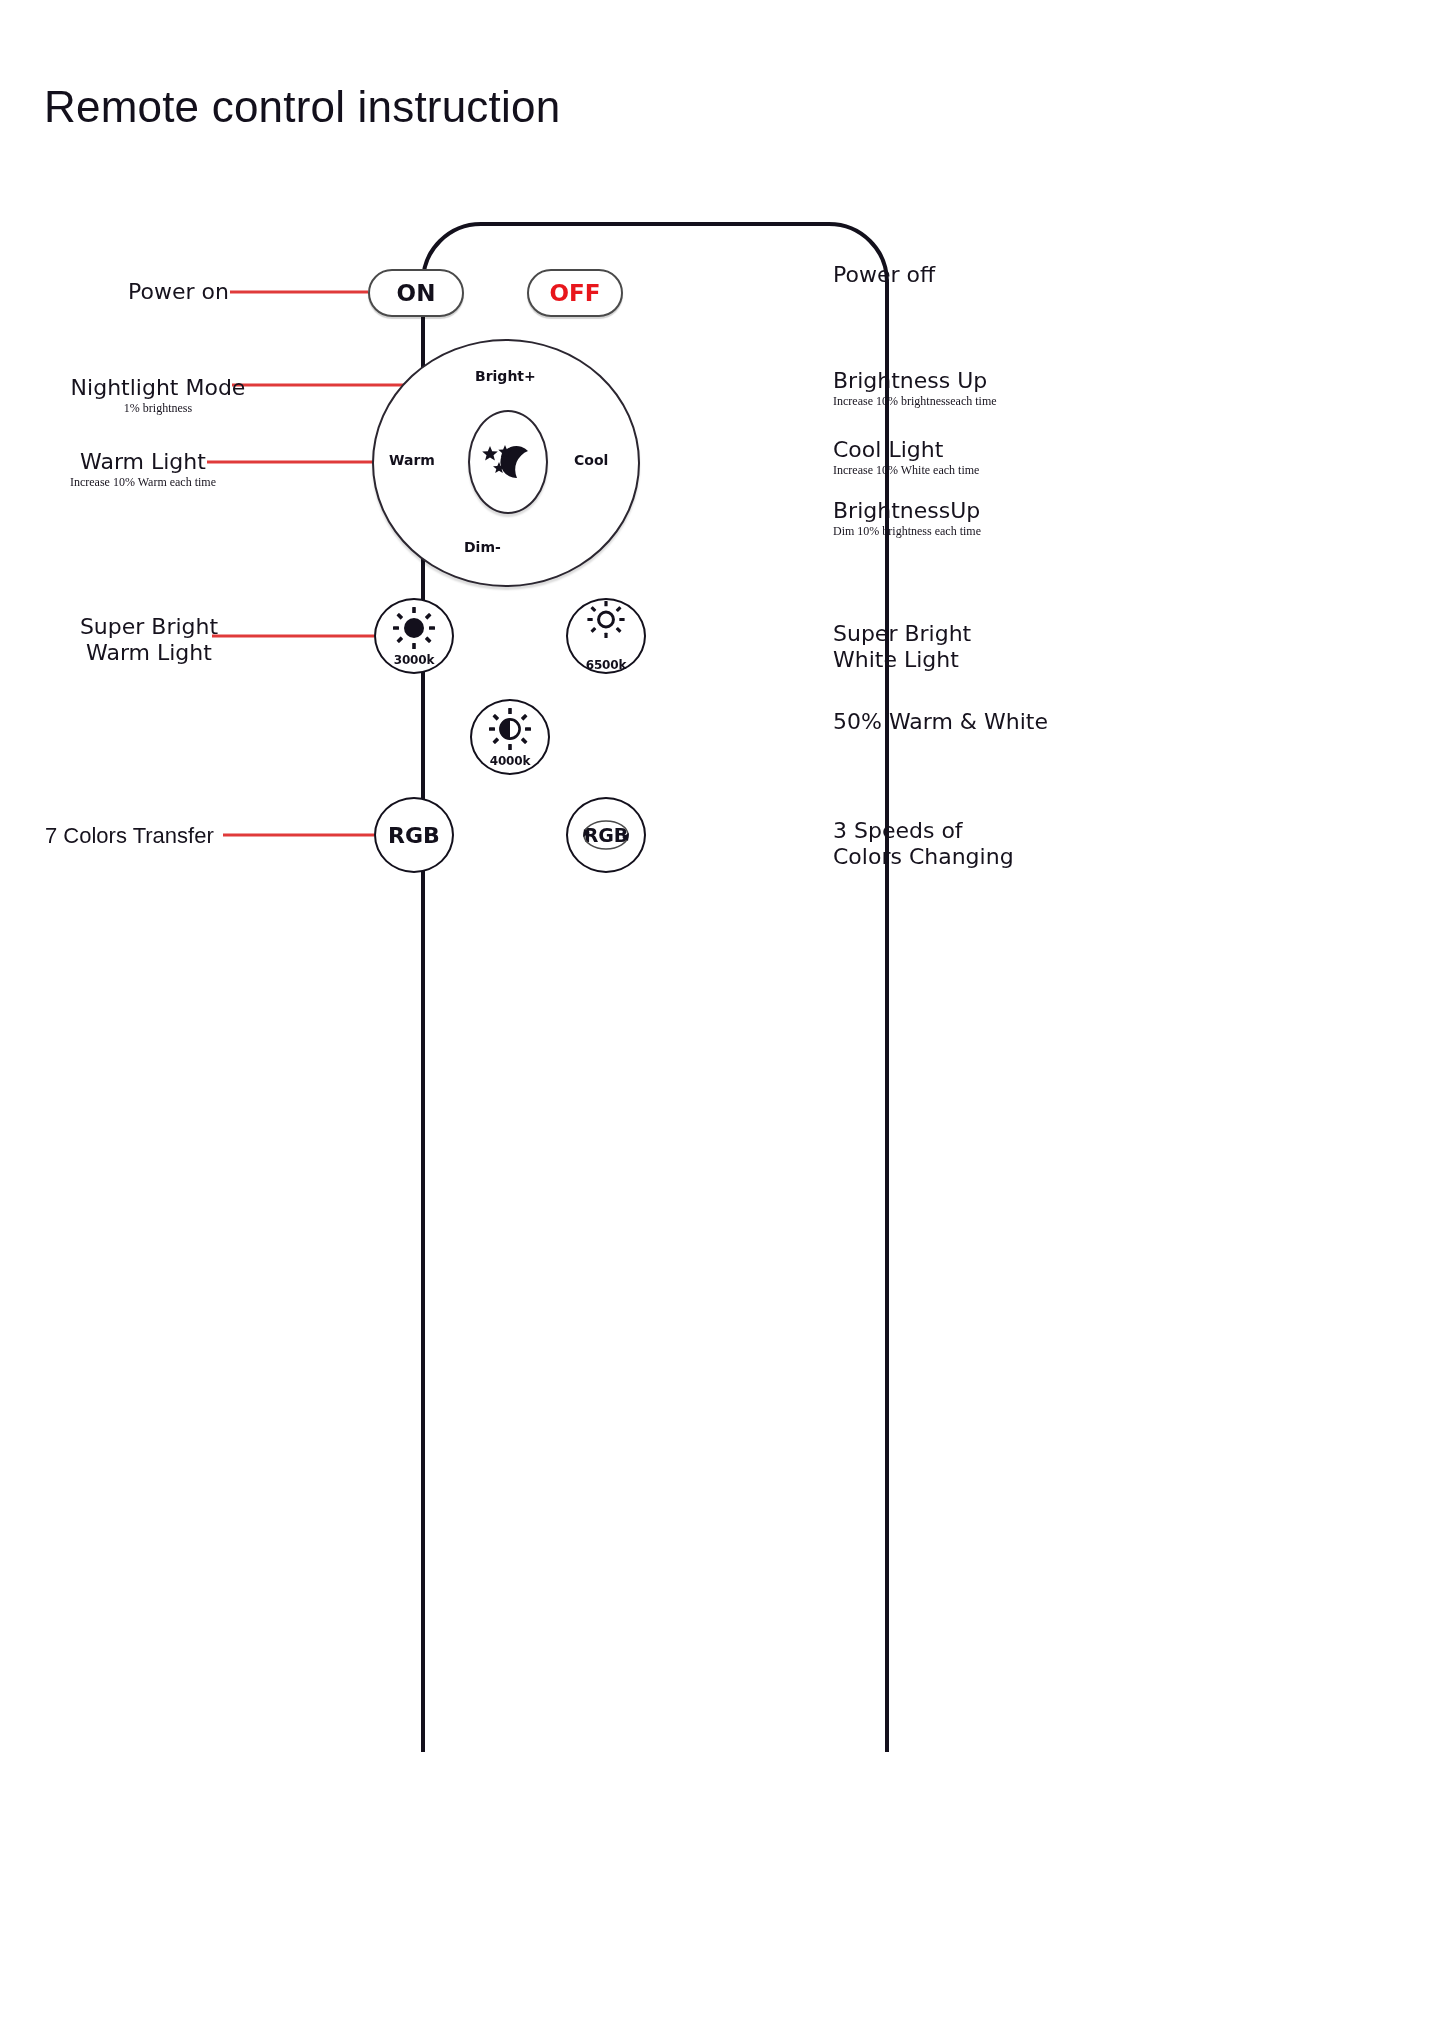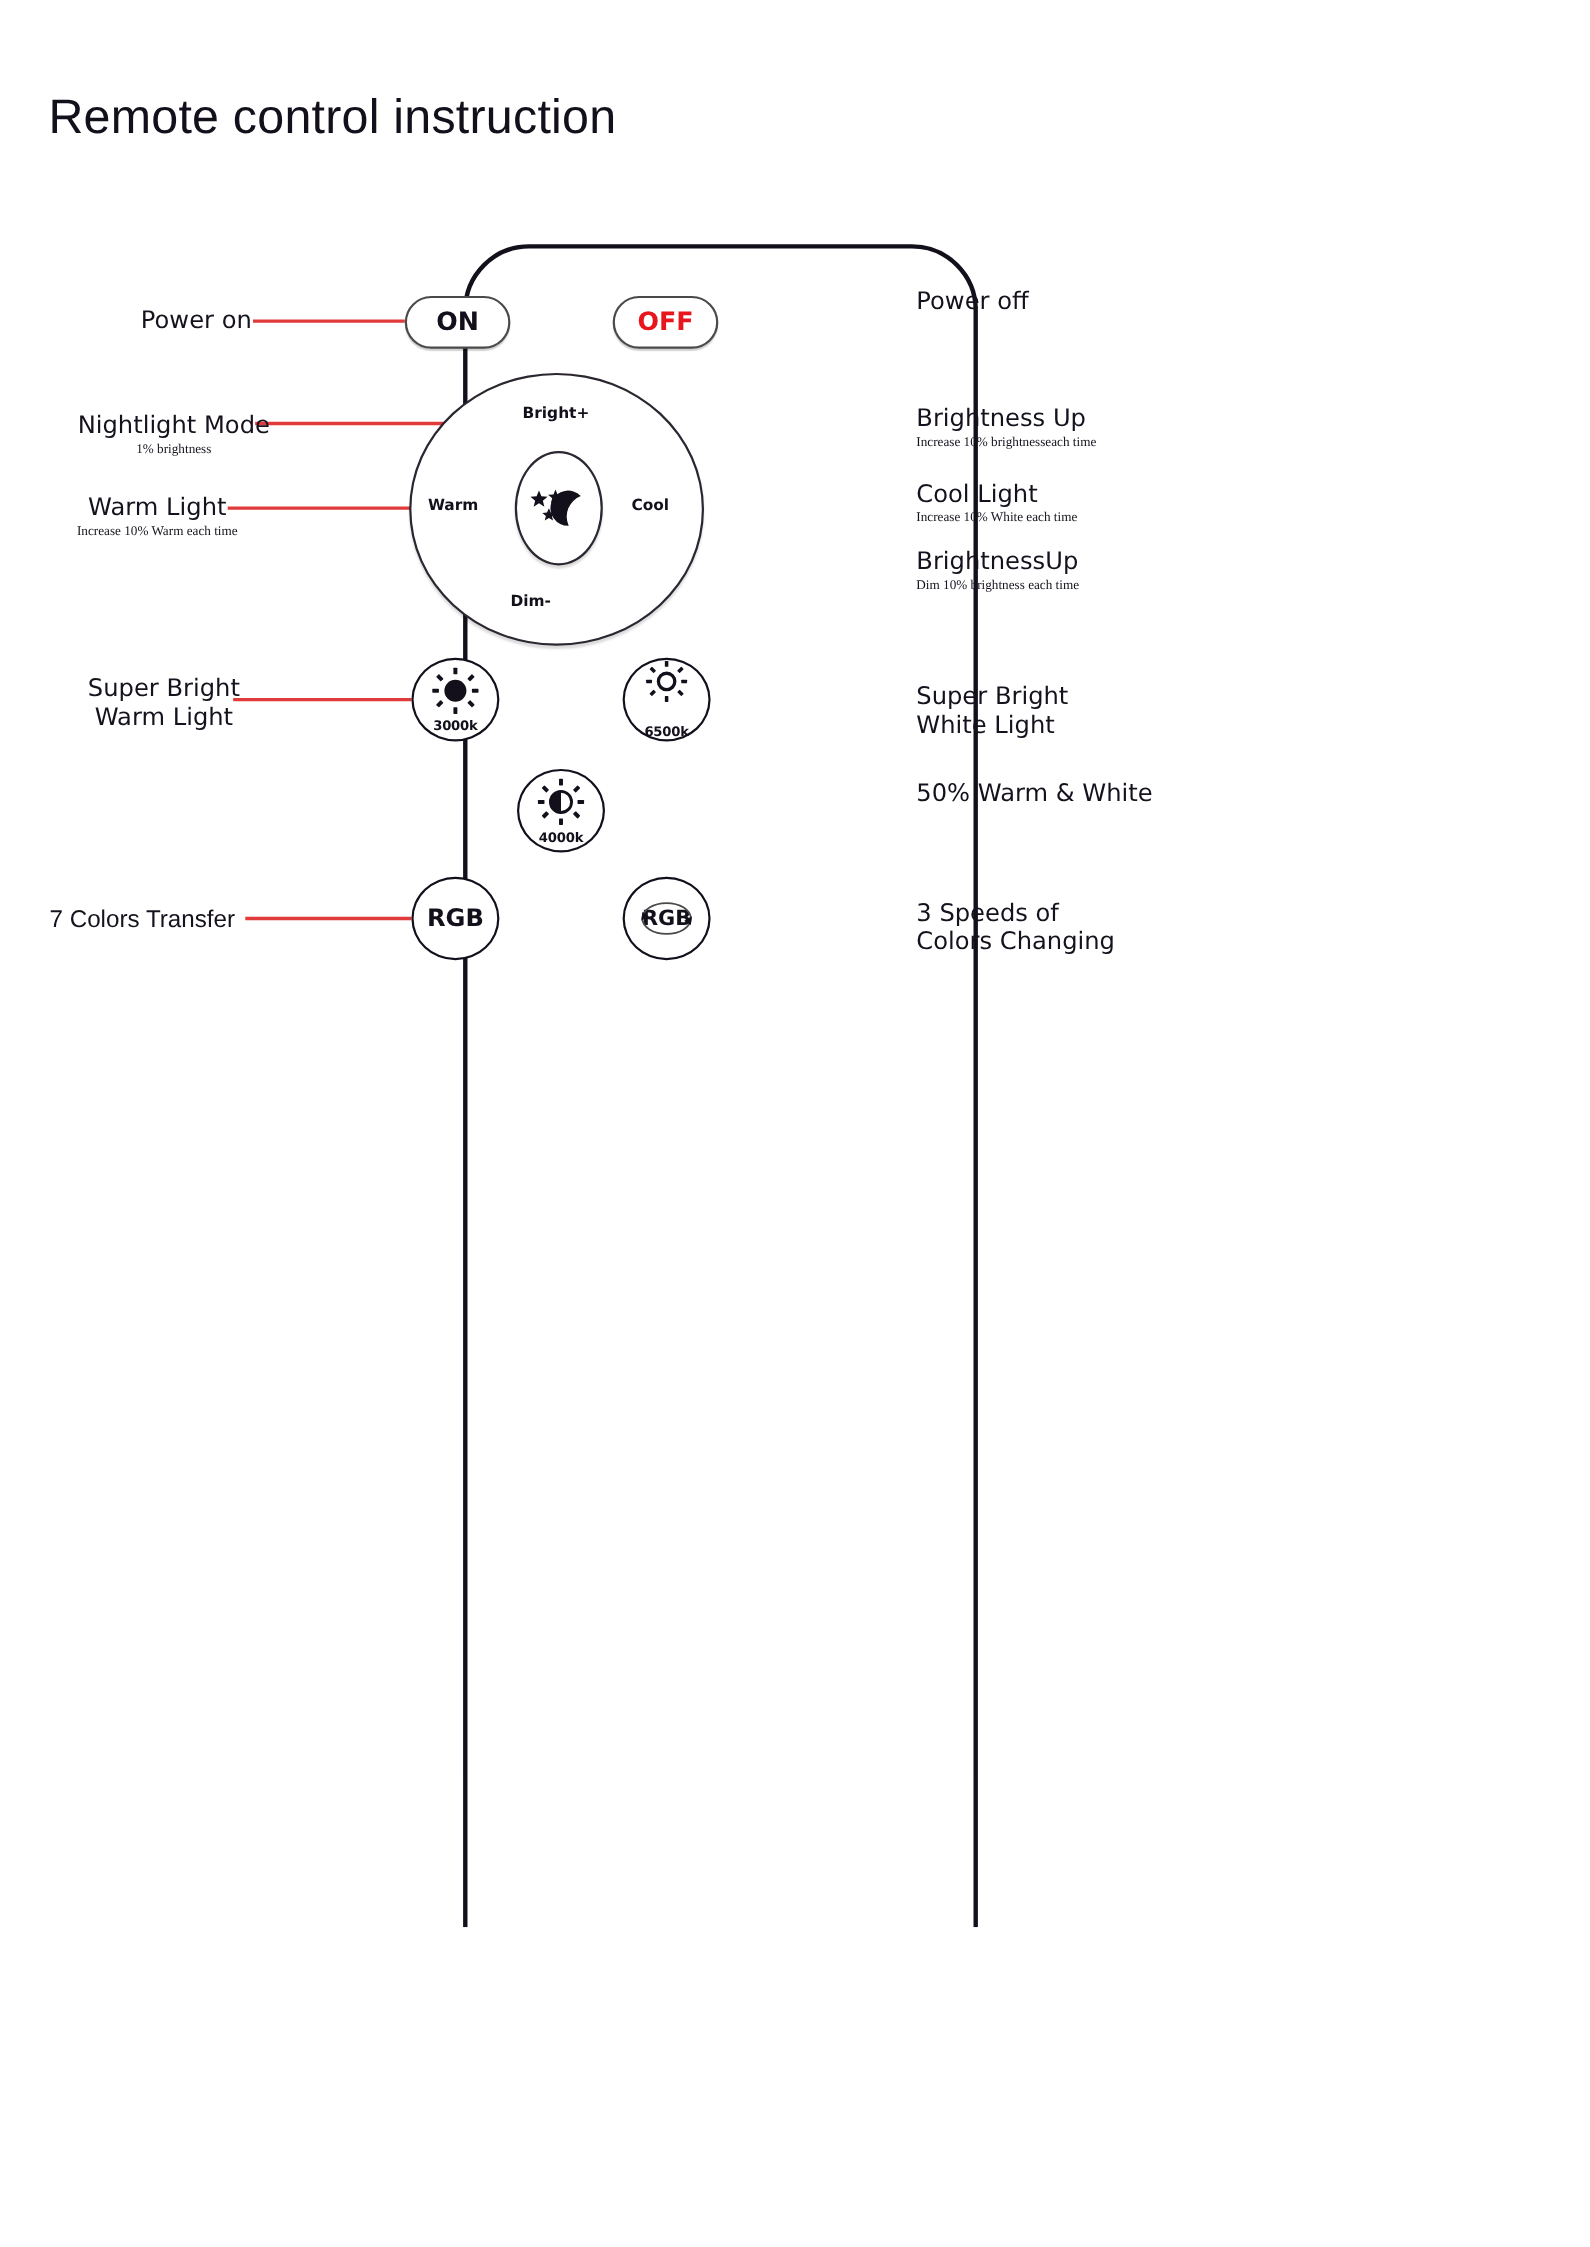--- a/index.html
+++ b/index.html
@@ -56,21 +56,21 @@
     display: flex;
     align-items: center;
     justify-content: center;
     font-family: "DejaVu Sans", sans-serif;
     font-size: 23px;
     font-weight: 700;
     color: #13101c;
     box-shadow: 0 2px 1px rgba(0,0,0,0.18);
   }
   #btn-on  { left: 368px; top: 269px; }
-  #btn-off { left: 557px; top: 269px; color: #e8161c; }
+  #btn-off { left: 527px; top: 269px; color: #e8161c; }
 
   
   #dial-outer {
     position: absolute;
     left: 372px;
     top: 339px;
     width: 268px;
     height: 248px;
     border: 2px solid #2b2630;
     border-radius: 50%;

